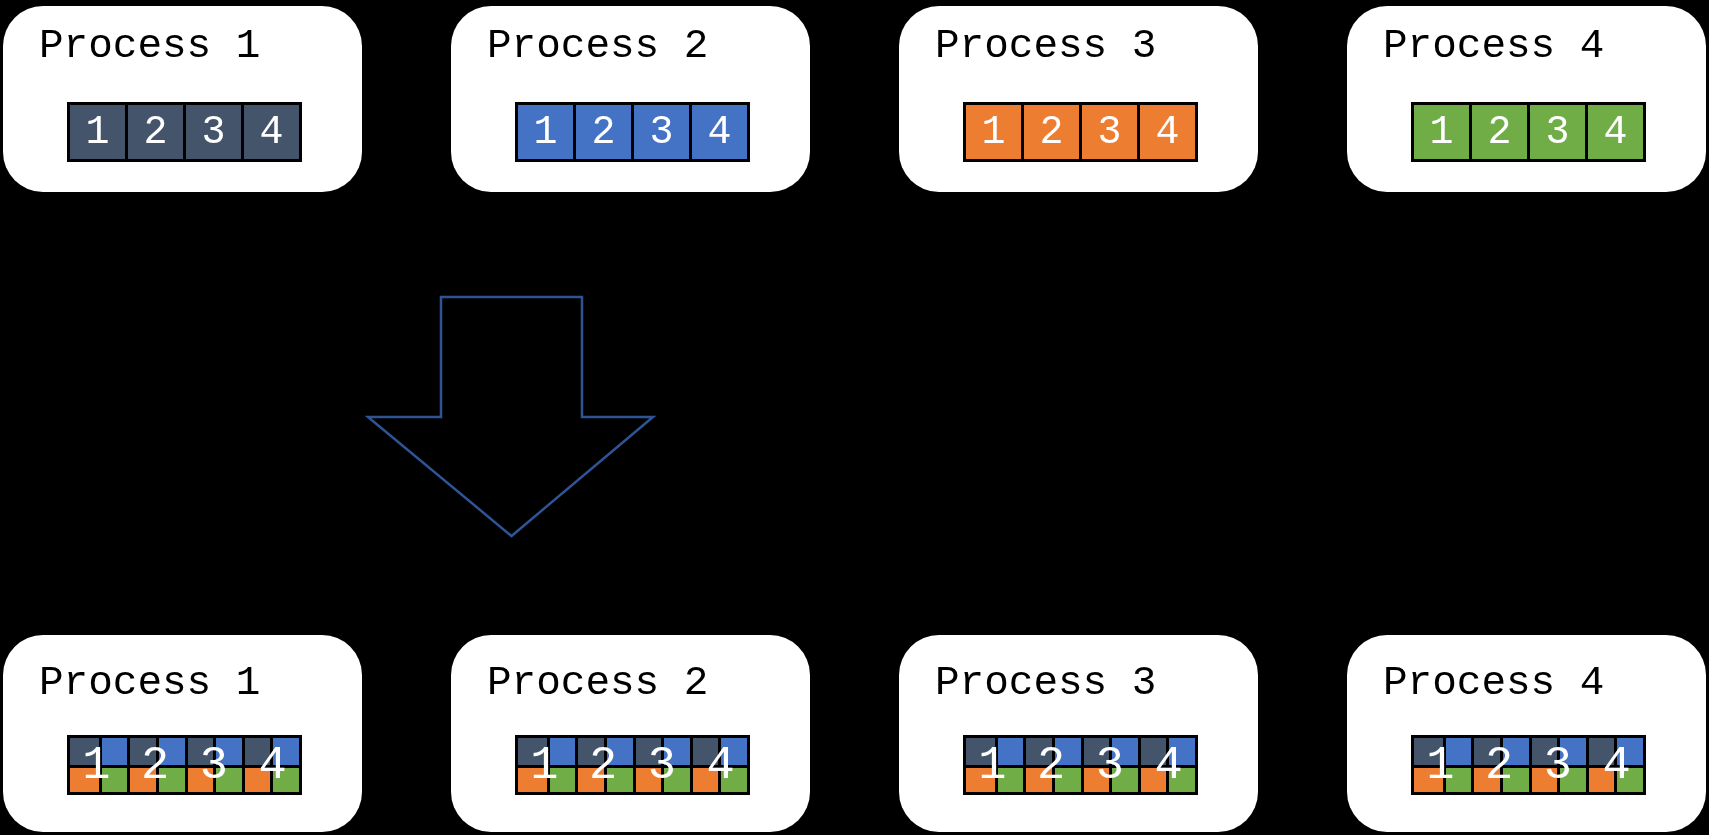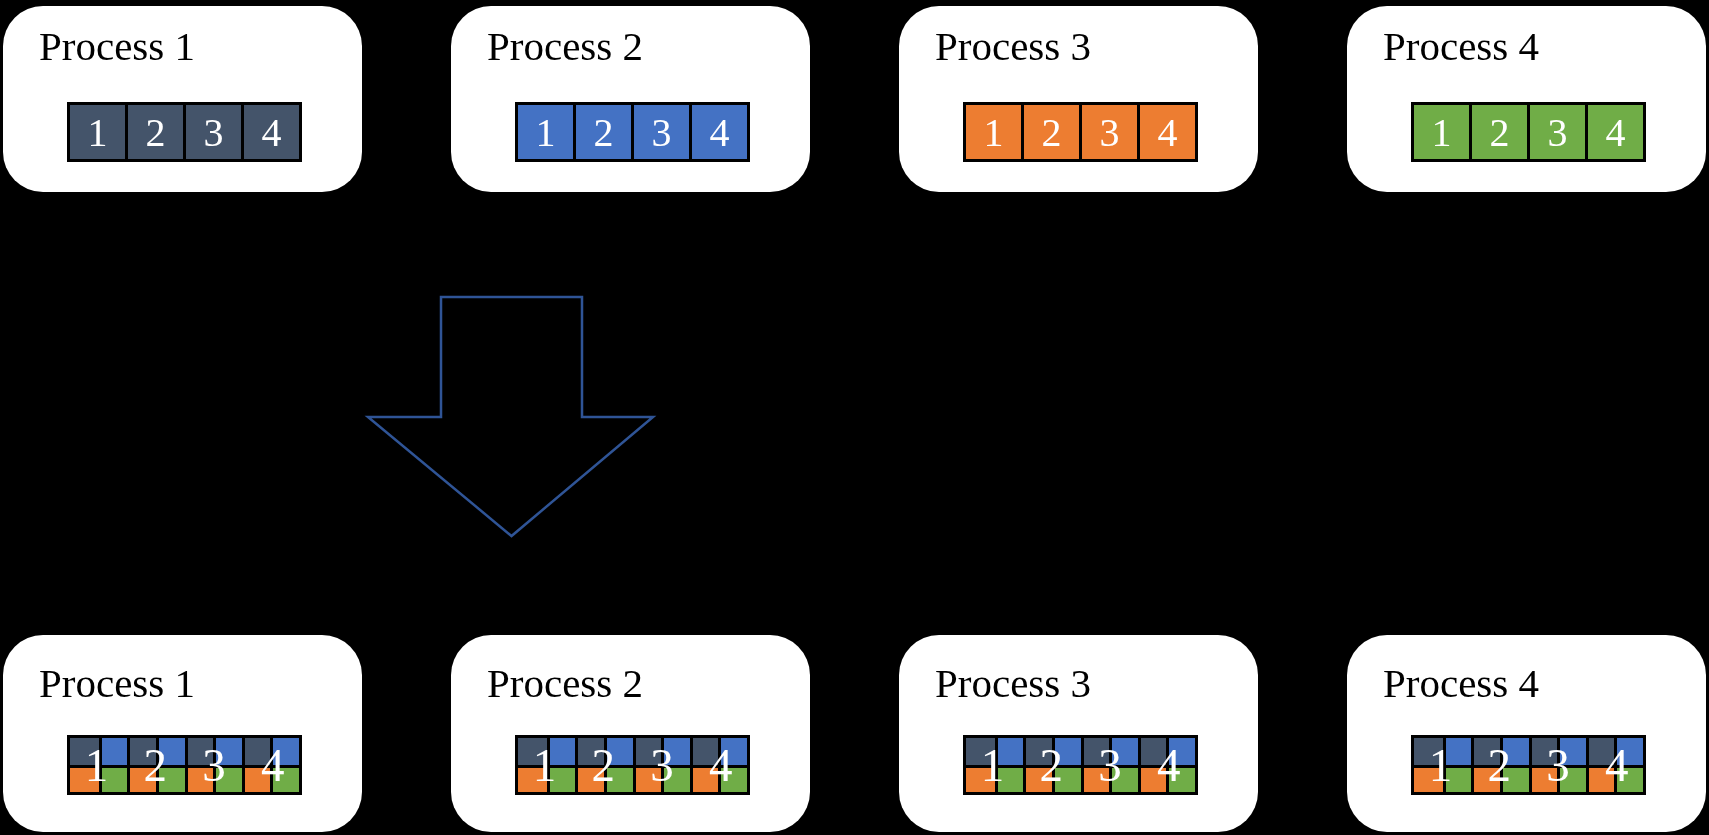--- a/index.html
+++ b/index.html
@@ -3,21 +3,21 @@
 <meta charset="utf-8">
 <style>
   html, body { margin: 0; padding: 0; background: #000; }
   * { box-sizing: border-box; }
   .canvas {
     position: relative;
     width: 1709px;
     height: 835px;
     background: var(--canvas-bg, #000);
     overflow: hidden;
-    font-family: Liberation Serif, serif;
+    font-family: Liberation Mono, monospace;
   }
   .row {
     position: absolute;
     left: 3px;
     display: flex;
     gap: 89px;
   }
   .row.top-row { top: 6px; }
   .row.bottom-row { top: 635px; }
   .pbox {

